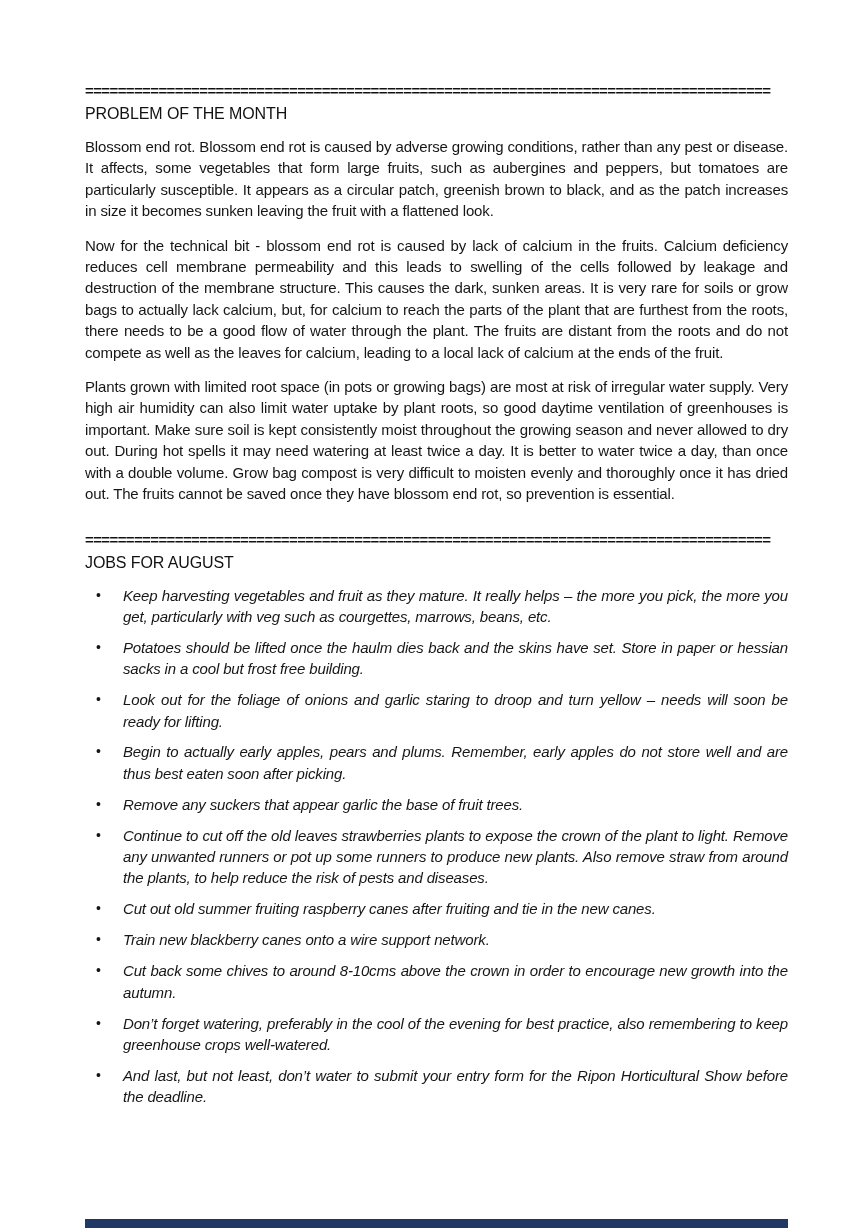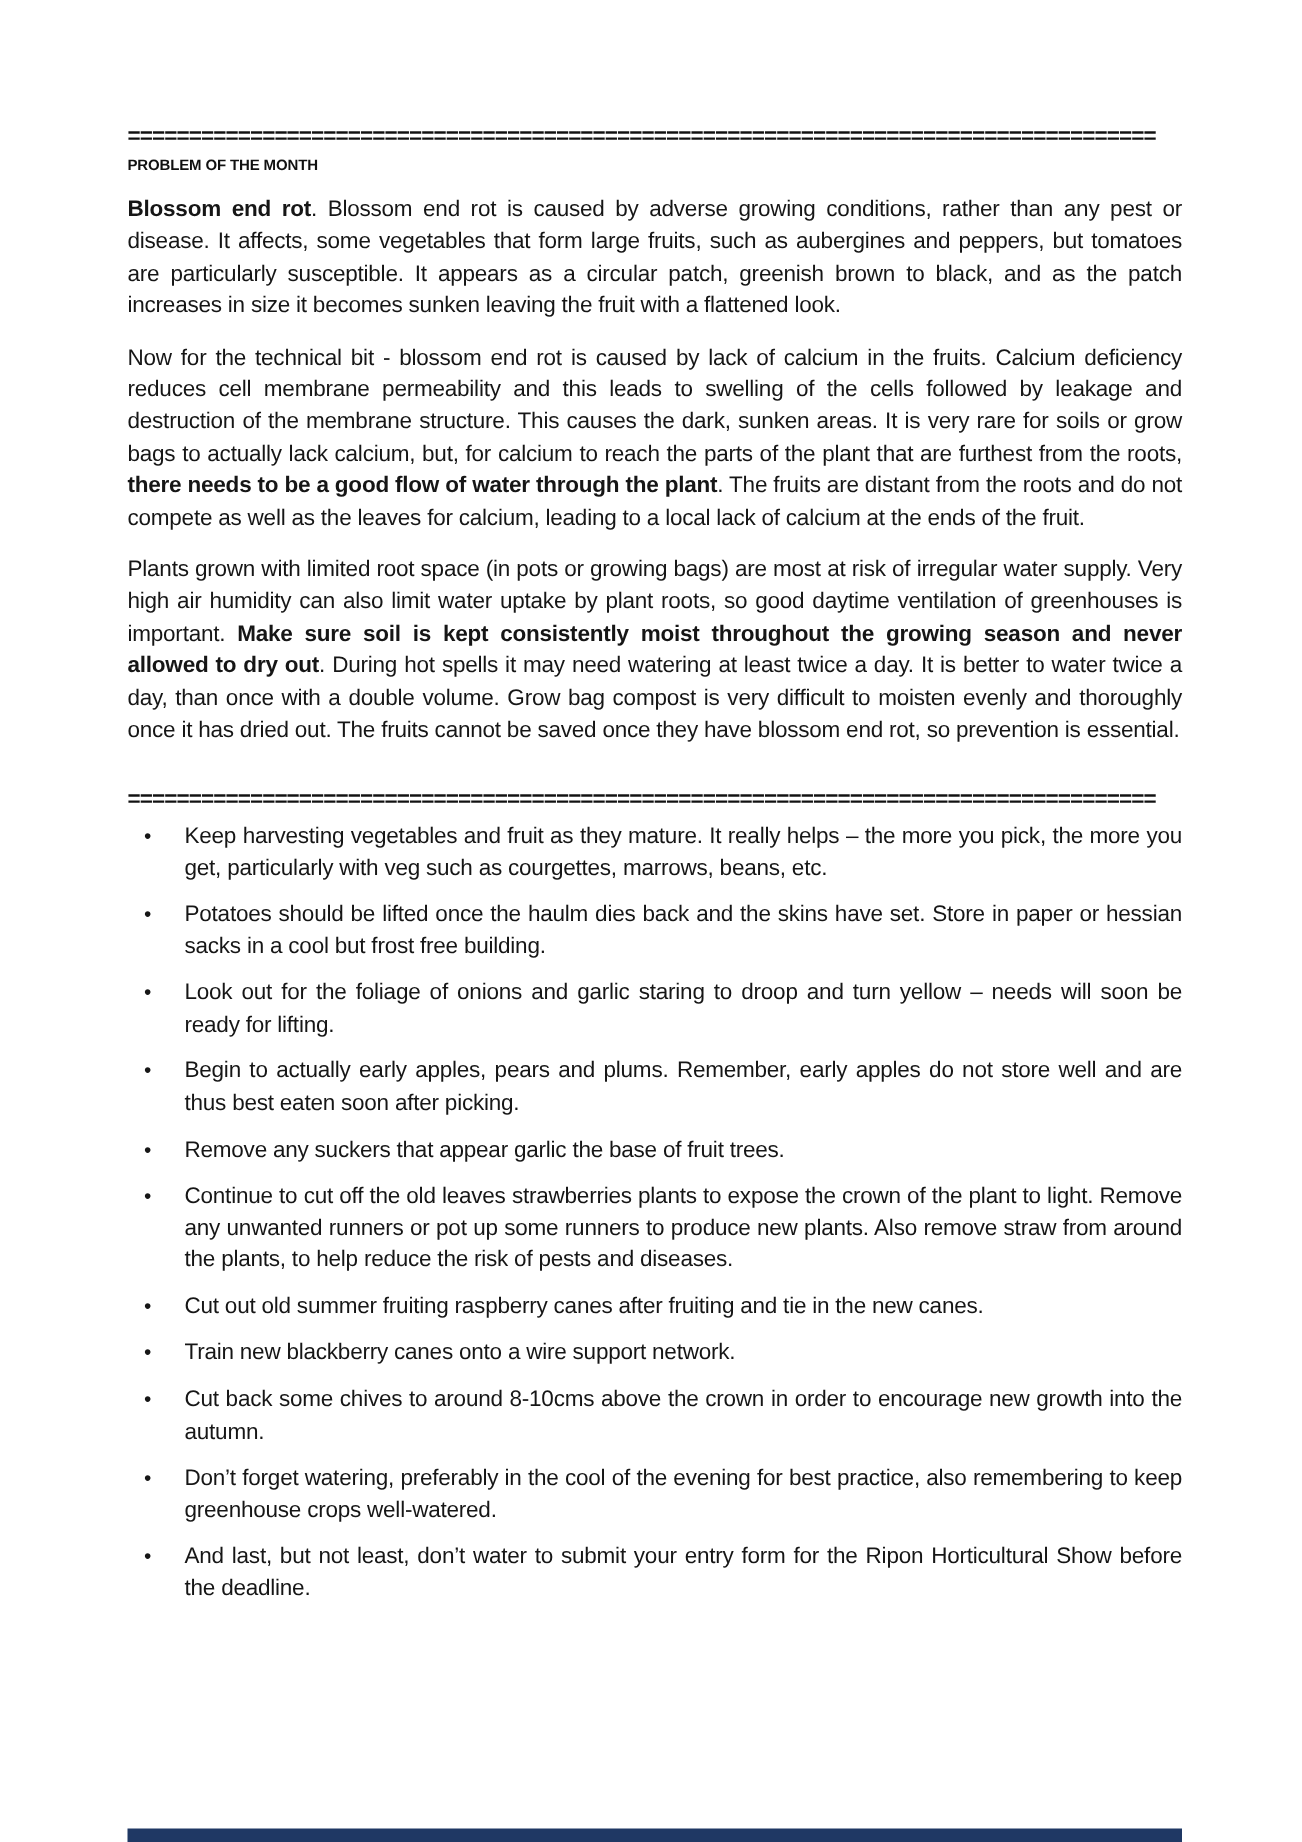--- a/index.html
+++ b/index.html
@@ -19,54 +19,55 @@
     font-size: 15px;
     line-height: 14px;
     letter-spacing: -0.6px;
     white-space: nowrap;
     overflow: hidden;
     width: 100%;
     margin: 0 0 7px 0;
     color: #111111;
   }
   .heading {
-    font-size: 10px;
-    font-weight: 700;
+    font-size: 16px;
+    font-weight: 400;
     margin: 0 0 13px 0;
     color: #111111;
     letter-spacing: -0.1px;
   }
   .para {
     font-size: 15px;
     line-height: 21.4px;
     letter-spacing: -0.15px;
     text-align: justify;
     margin: 0 0 13px 0;
   }
   .para:last-of-type { margin-bottom: 28px; }
-  .para b, .para .seg-bold { font-weight: 700; }
+  .para b, .para .seg-bold { font-weight: 400; }
   .jobs-list { margin-top: 2px; }
   .bullet-row {
     display: flex;
     align-items: flex-start;
     margin: 0 0 9.5px 0;
   }
   .bullet-glyph {
     flex: 0 0 38px;
     font-size: 14px;
     line-height: 21.4px;
     padding-left: 11px;
     box-sizing: border-box;
   }
   .bullet-text {
     flex: 1 1 auto;
     font-size: 15px;
     line-height: 21.4px;
     letter-spacing: -0.15px;
     text-align: justify;
+    font-style: italic;
   }
   .footer-bar {
     position: absolute;
     left: 85px;
     bottom: 0;
     width: 703px;
     height: 9px;
   }
 </style>
 </head>
@@ -79,20 +80,21 @@
   <h1 class="heading">PROBLEM OF THE MONTH</h1>
 
   <div id="problem-paragraphs">
       <div class="para"><span class="seg-bold">Blossom end rot</span><span class="seg">.  Blossom end rot is caused by adverse growing conditions, rather than any pest or disease.  It affects, some vegetables that form large fruits, such as aubergines and peppers, but tomatoes are particularly susceptible.  It appears as a circular patch, greenish brown to black, and as the patch increases in size it becomes sunken leaving the fruit with a flattened look.</span></div>
       <div class="para"><span class="seg">Now for the technical bit - blossom end rot is caused by lack of calcium in the fruits.  Calcium deficiency reduces cell membrane permeability and this leads to swelling of the cells followed by leakage and destruction of the membrane structure.  This causes the dark, sunken areas.  It is very rare for soils or grow bags to actually lack calcium, but, for calcium to reach the parts of the plant that are furthest from the roots, </span><span class="seg-bold">there needs to be a good flow of water through the plant</span><span class="seg">. The fruits are distant from the roots and do not compete as well as the leaves for calcium, leading to a local lack of calcium at the ends of the fruit.</span></div>
       <div class="para"><span class="seg">Plants grown with limited root space (in pots or growing bags) are most at risk of irregular water supply.  Very high air humidity can also limit water uptake by plant roots, so good daytime ventilation of greenhouses is important.  </span><span class="seg-bold">Make sure soil is kept consistently moist throughout the growing season and never allowed to dry out</span><span class="seg">.  During hot spells it may need watering at least twice a day.  It is better to water twice a day, than once with a double volume.  Grow bag compost is very difficult to moisten evenly and thoroughly once it has dried out.  The fruits cannot be saved once they have blossom end rot, so prevention is essential.</span></div>
     </div>
 
   <div class="divider">====================================================================================</div>
 
+  <h1 class="heading">JOBS FOR AUGUST</h1>
 
   <div id="jobs-list" class="jobs-list">
       <div class="bullet-row">
         <span class="bullet-glyph">•</span>
         <span class="bullet-text">Keep harvesting vegetables and fruit as they mature.  It really helps – the more you pick, the more you get, particularly with veg such as courgettes, marrows, beans, etc.</span>
       </div>
       <div class="bullet-row">
         <span class="bullet-glyph">•</span>
         <span class="bullet-text">Potatoes should be lifted once the haulm dies back and the skins have set.  Store in paper or hessian sacks in a cool but frost free building.</span>
       </div>

